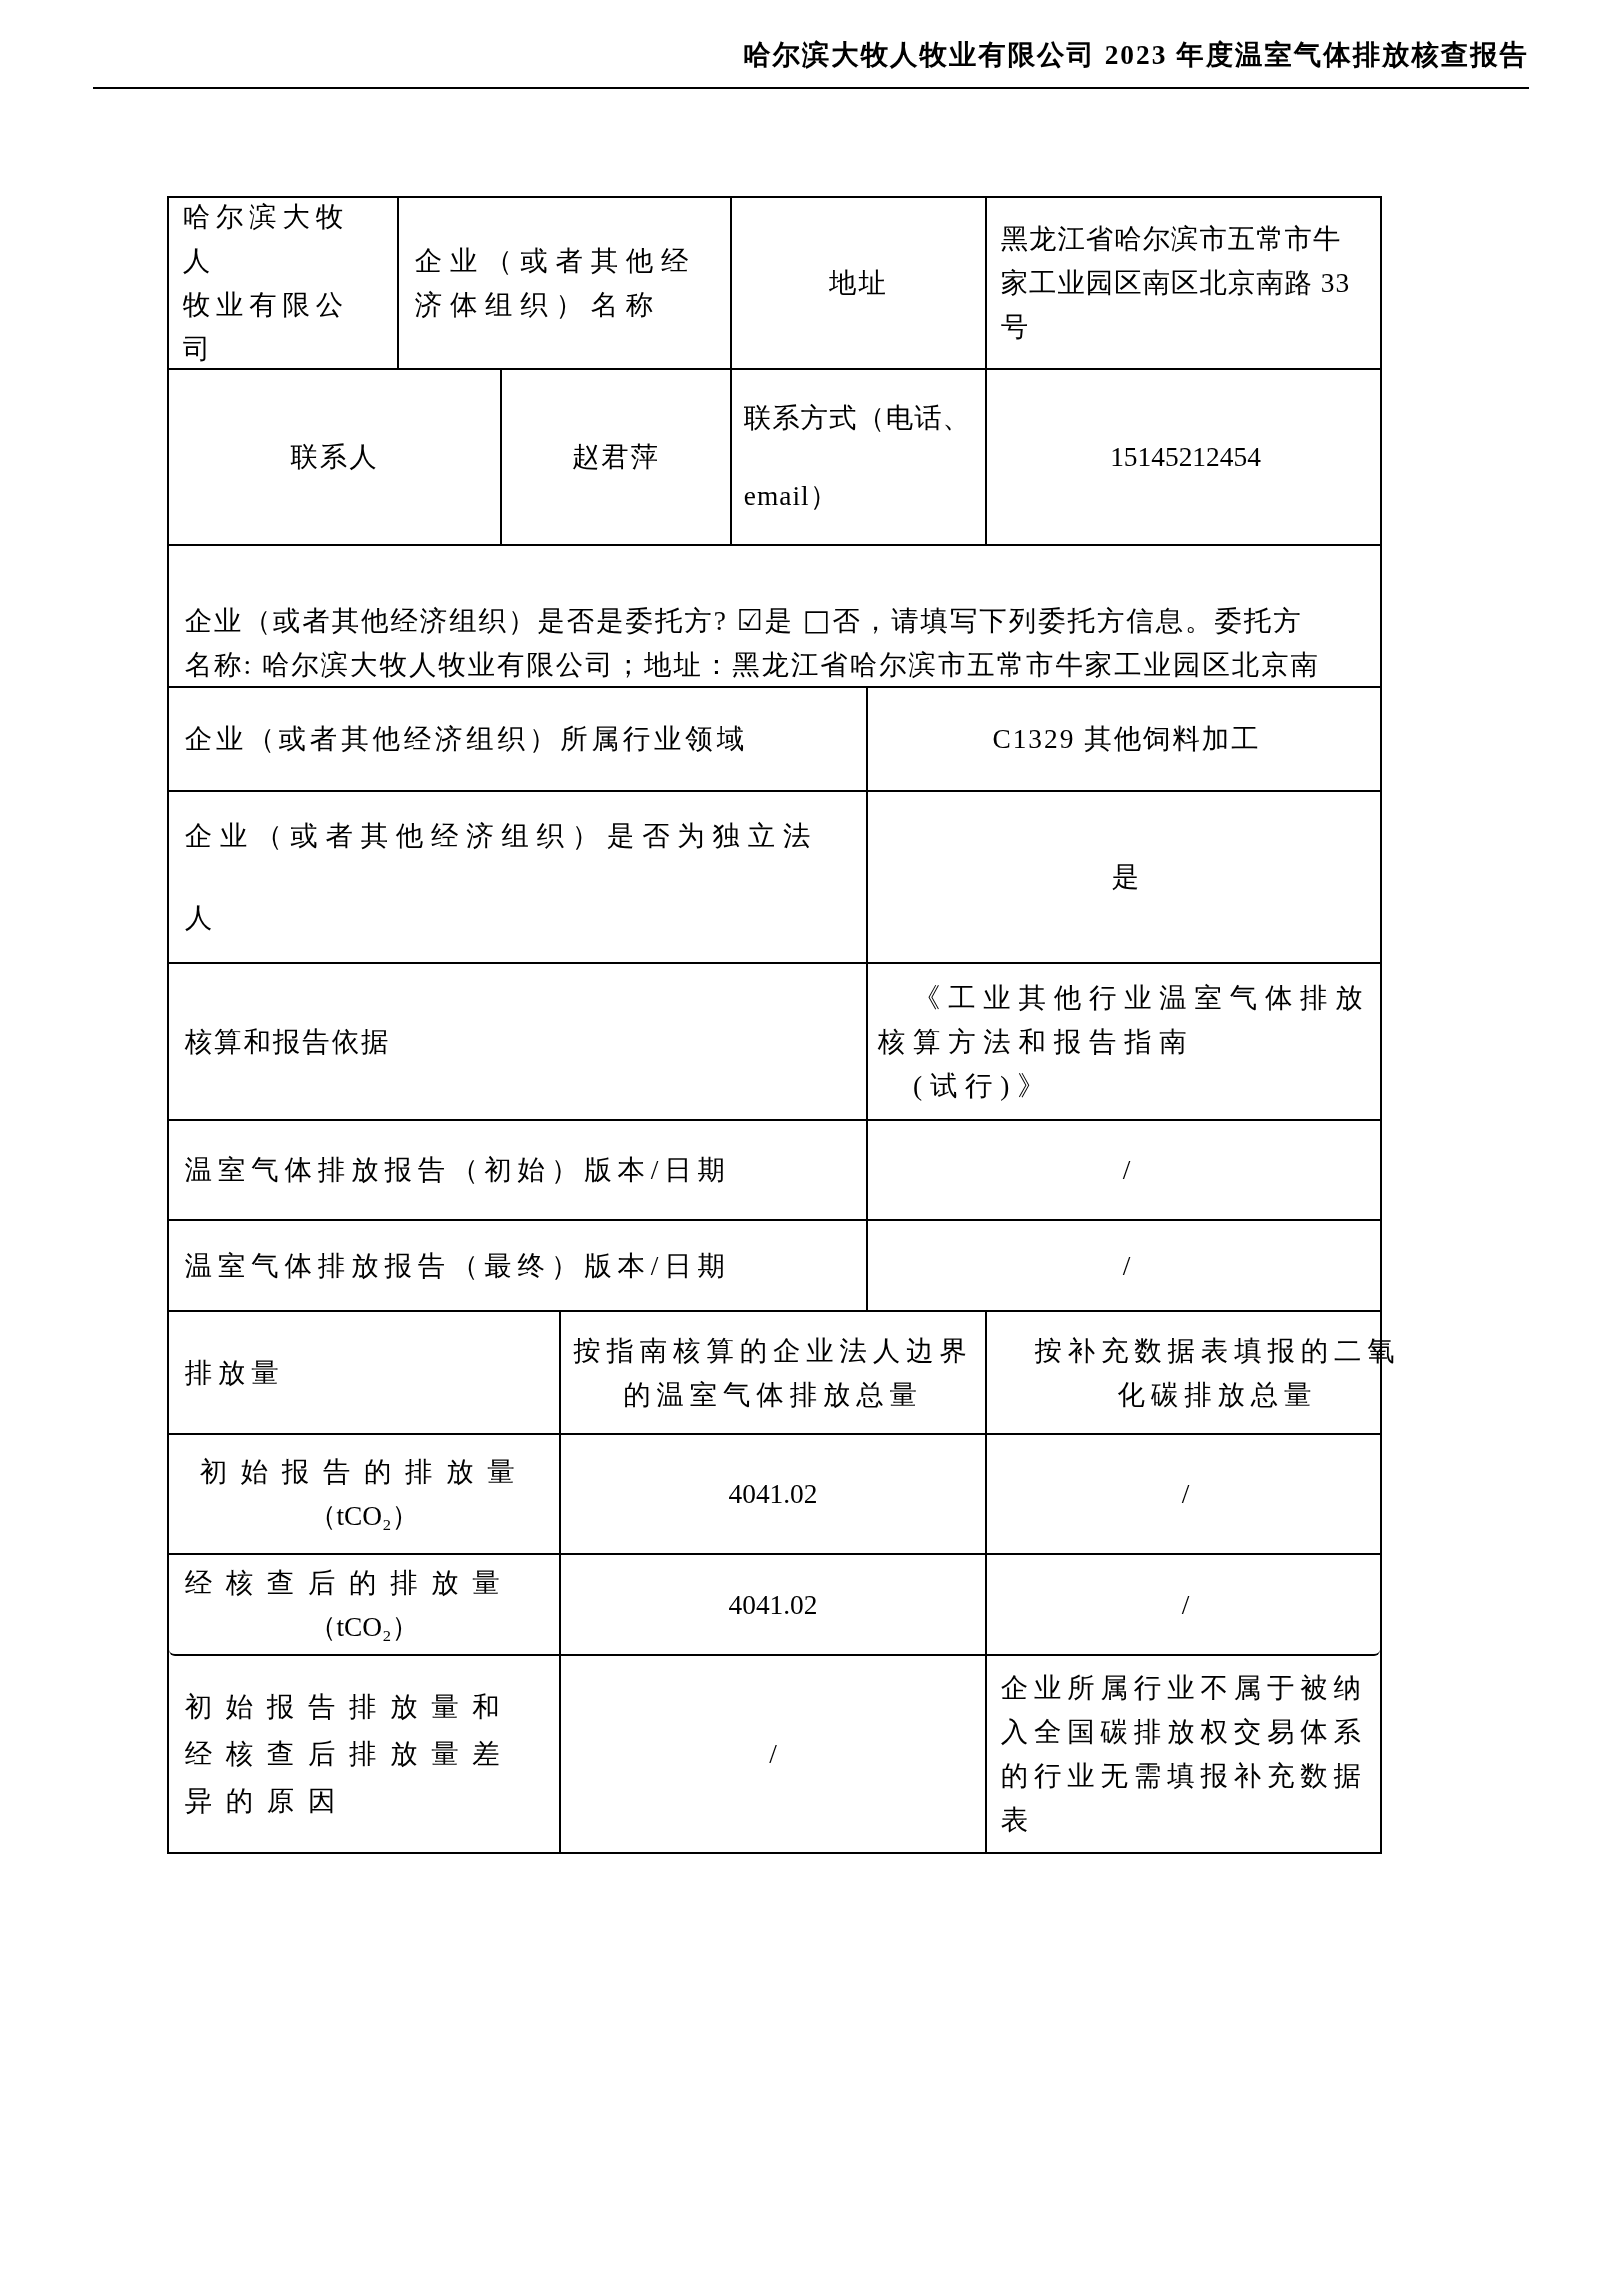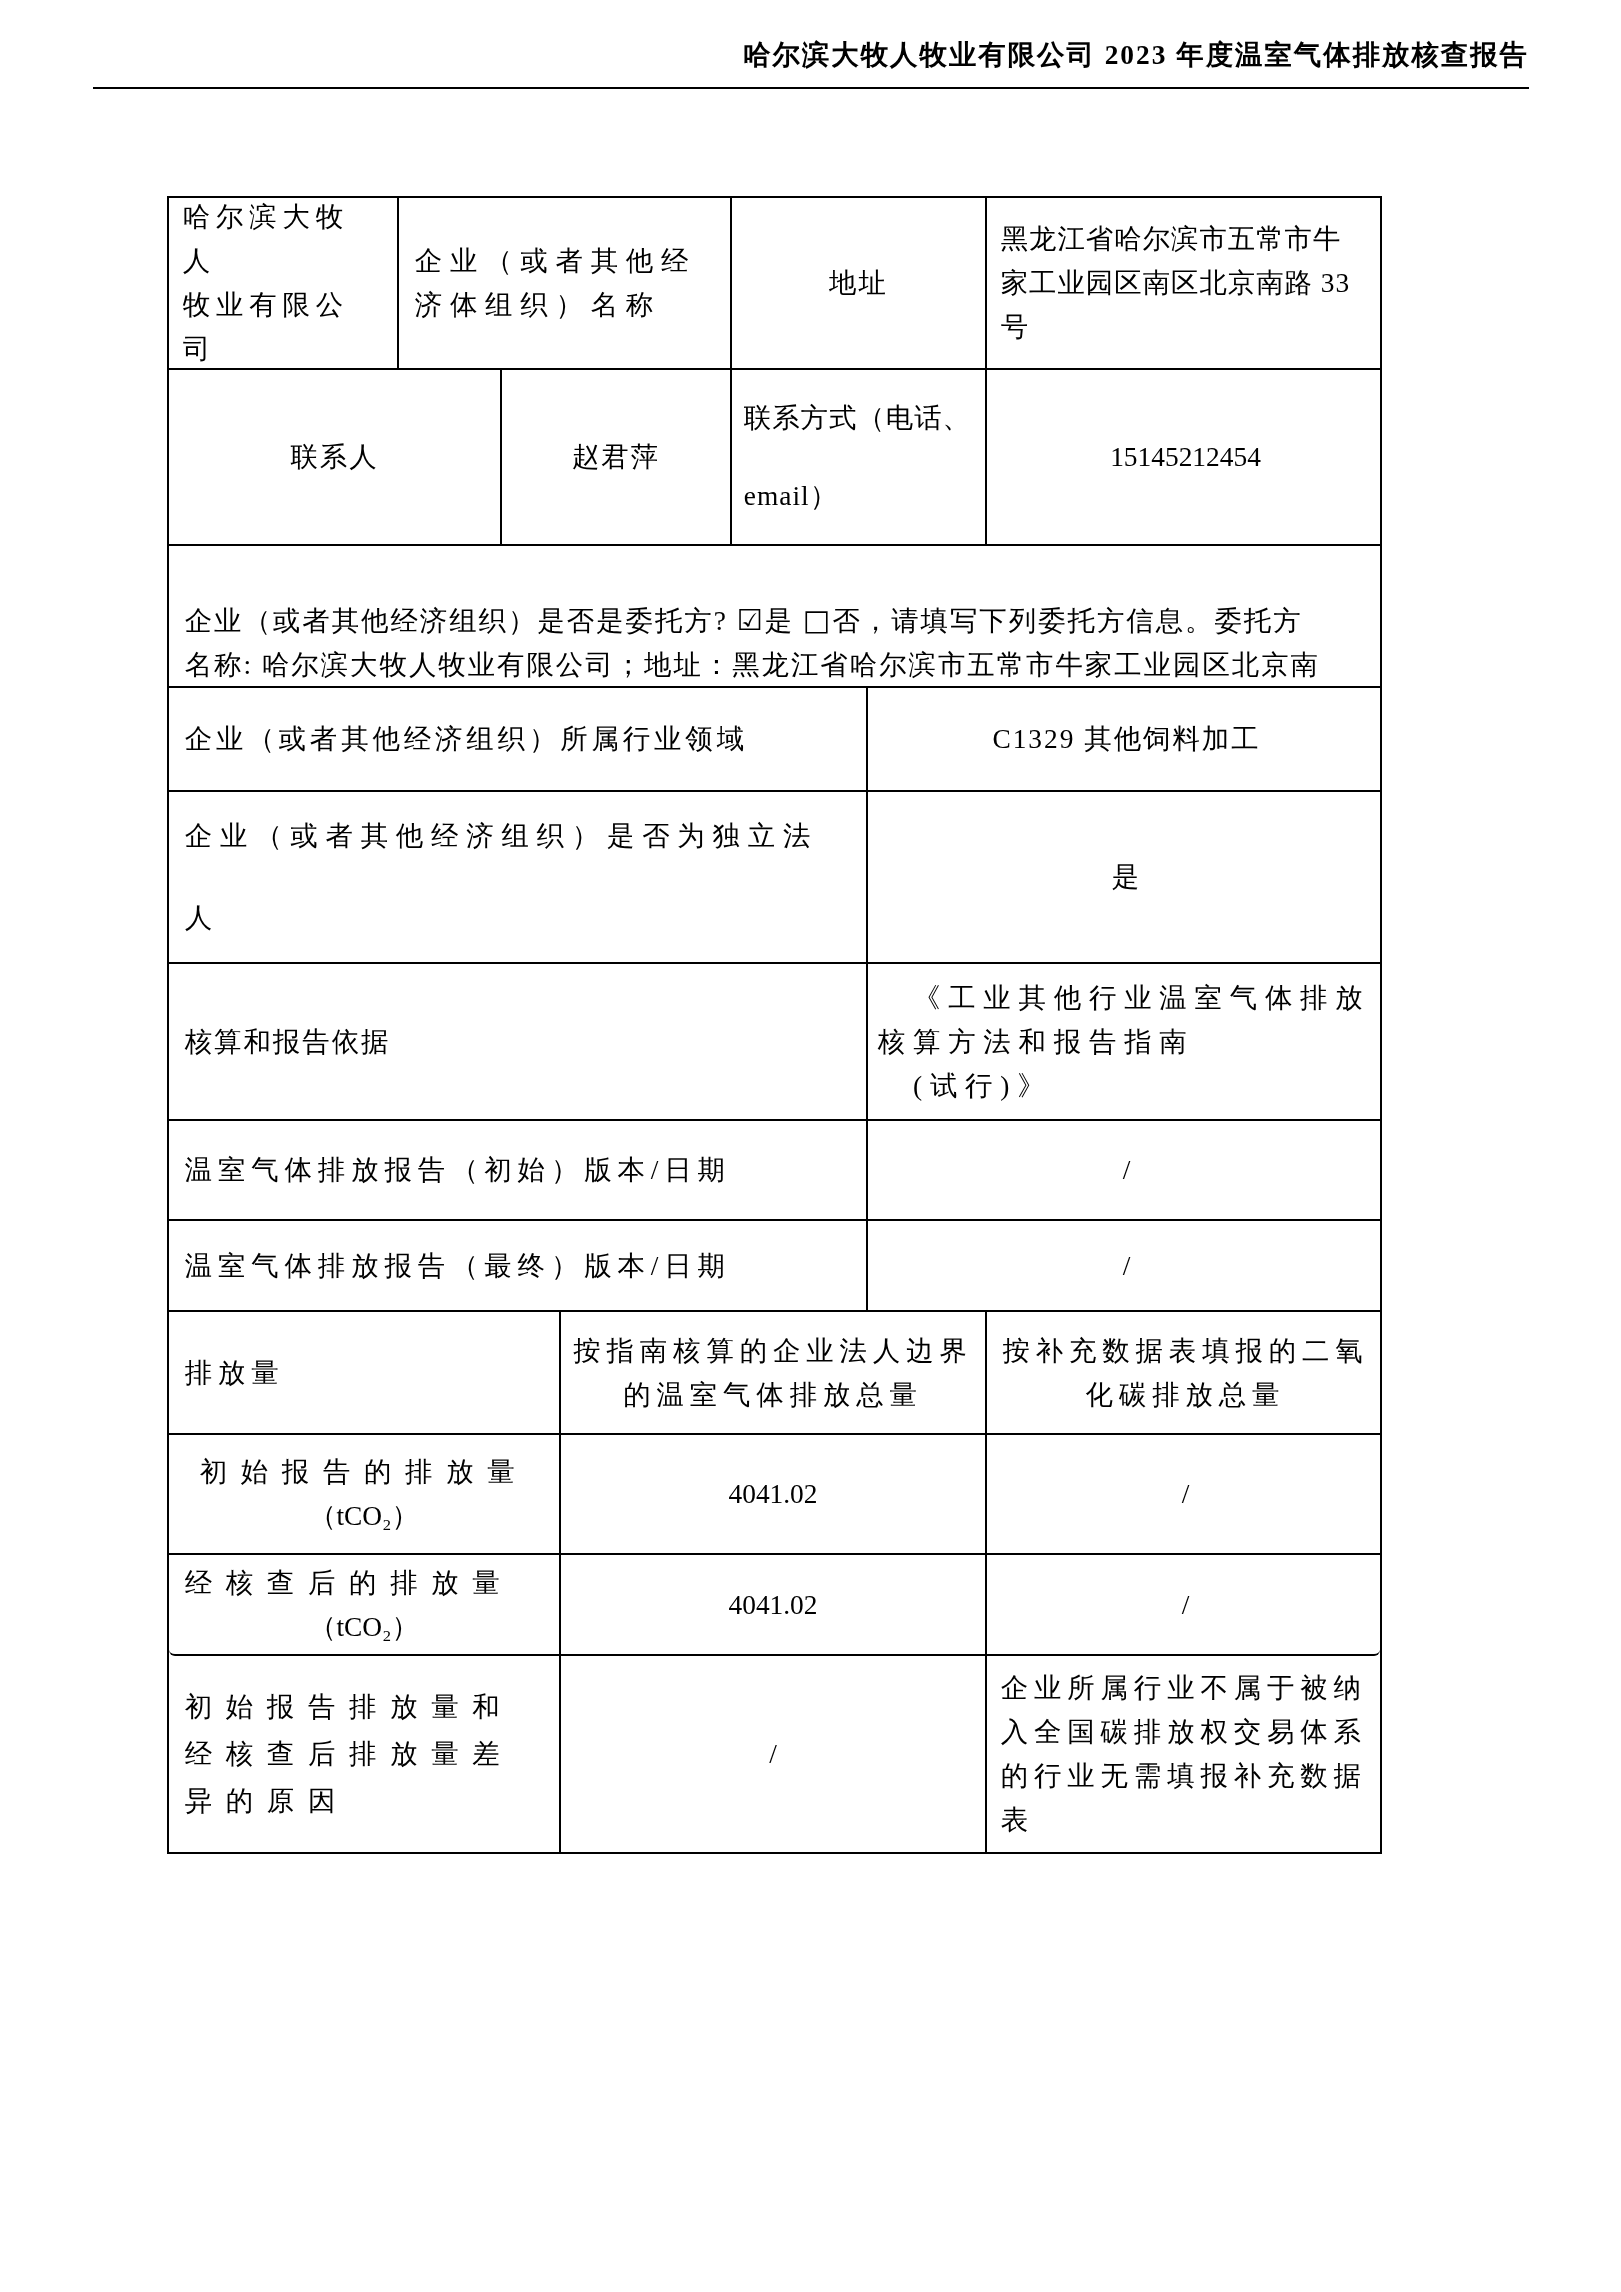--- a/index.html
+++ b/index.html
@@ -100,21 +100,21 @@
 
   <div class="t-row" style="height:91px;">
     <div class="cell left ls6" style="flex:0 0 699px;">温室气体排放报告（最终）版本/日期</div>
     <div class="cell center" style="flex:0 0 517px;">/</div>
   </div>
 
   <div class="t-row" style="height:123px;">
     <div class="cell left ls6" style="flex:0 0 392px;">排放量</div>
     <div class="cell center ls6" style="flex:0 0 426px; padding:3.9px 3.9px;">按指南核算的企业法人边界
 的温室气体排放总量</div>
-    <div class="cell center ls6" style="flex:0 0 397px; padding:3.9px 3.9px;">按补充数据表填报的二氧
+    <div class="cell center ls6" style="flex:0 0 397px; padding:3.9px 3.9px;margin-left:32px;">按补充数据表填报的二氧
 化碳排放总量</div>
   </div>
 
   <div class="t-row" style="height:120px;">
     <div class="cell left col" style="flex:0 0 392px;align-items:center;">
       <span class="ls14">初始报告的排放量</span>
       <span class="line2">（tCO₂）</span>
     </div>
     <div class="cell center" style="flex:0 0 426px;">4041.02</div>
     <div class="cell center" style="flex:0 0 397px;">/</div>

